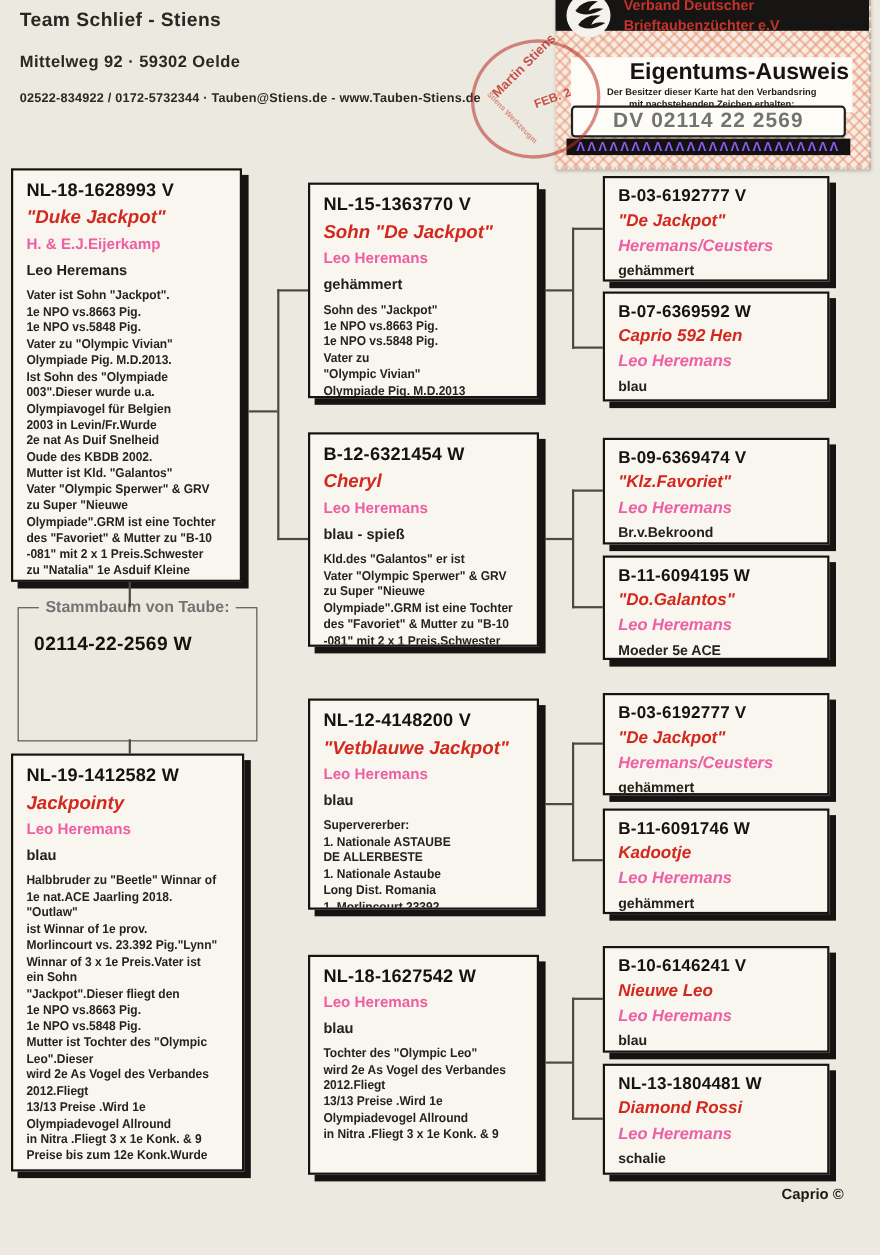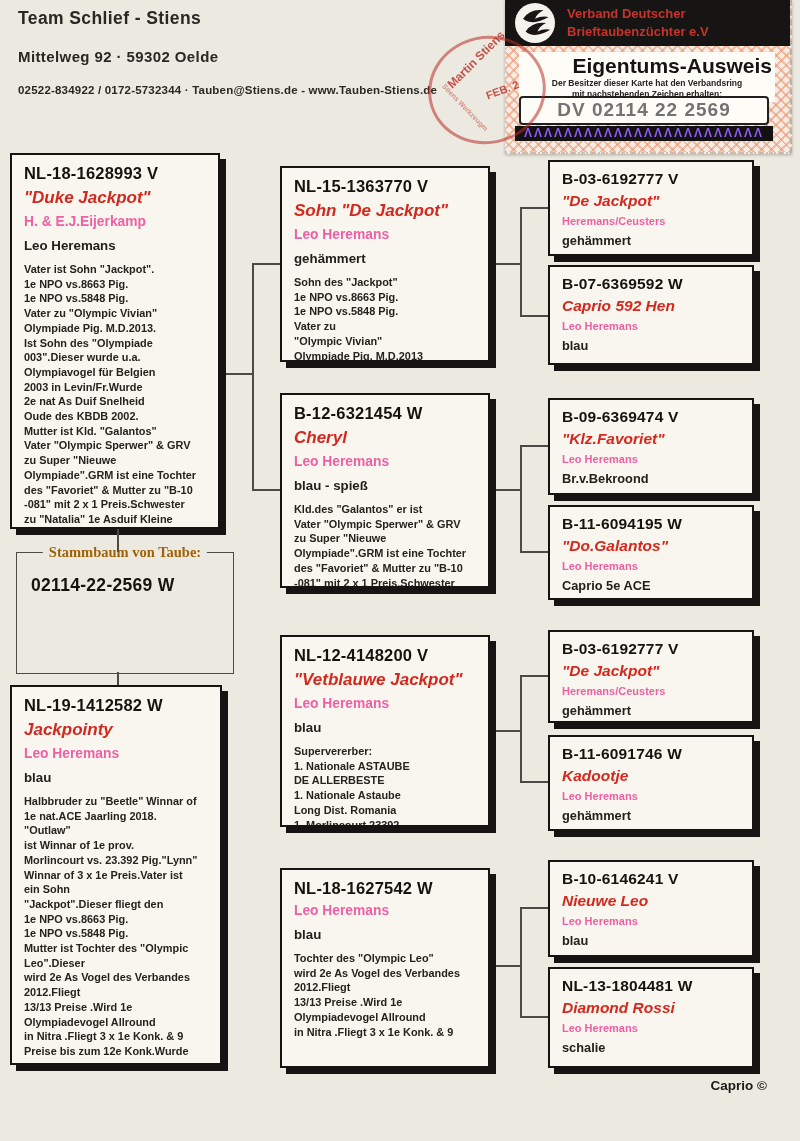--- a/index.html
+++ b/index.html
@@ -9,21 +9,21 @@
   
   .team{left:18px;top:8px;font-size:17.5px;font-weight:700;letter-spacing:.4px;color:#2b2724;}
   .addr{left:18px;top:48px;font-size:15px;font-weight:700;letter-spacing:.4px;color:#2b2724;}
   .contact{left:18px;top:84px;font-size:11.5px;font-weight:700;letter-spacing:.2px;color:#2b2724;}
   
   .card{left:505px;top:0px;width:285px;height:152px;background:#f7ebe2;
         background-image:
           repeating-linear-gradient(45deg, rgba(232,148,116,.55) 0 2px, transparent 2px 7px),
           repeating-linear-gradient(-45deg, rgba(232,148,116,.55) 0 2px, transparent 2px 7px);
         border-right:2px dashed #b9b3a6;border-bottom:2px dotted #c8c2b4;box-shadow:0 1px 3px rgba(0,0,0,.25);}
-  .card-header{position:absolute;left:0;top:0;width:100%;height:46px;background:#171513;display:flex;align-items:center;}
+  .card-header{position:absolute;left:0;top:0;width:100%;height:28px;background:#171513;display:flex;align-items:center;}
   .logo-circle{width:40px;height:40px;border-radius:50%;background:#f4f2ec;margin-left:10px;flex:0 0 auto;
                display:flex;align-items:center;justify-content:center;overflow:hidden;}
   .org{margin-left:12px;color:#c5332b;font-weight:700;font-size:13px;line-height:1.35;}
   .card-panel{position:absolute;left:14px;top:52px;width:250px;background:#fdfcf7;text-align:center;padding:2px 3px 3px;}
   .card-title{font-size:21px;font-weight:700;color:#161412;text-align:right;}
   .card-sub{font-size:8.5px;font-weight:700;line-height:1.25;color:#242220;}
   .card-ringbox{position:absolute;left:14px;top:96px;width:250px;background:#fdfcf7;border:2px solid #20201e;
                 border-radius:4px;text-align:center;font-size:19px;font-weight:700;letter-spacing:1px;
                 padding:1px 0 2px;color:#737373;box-sizing:border-box;}
   .card-band{position:absolute;left:10px;top:126px;width:258px;height:15px;background:#141210;color:#8b5cf6;
@@ -40,26 +40,26 @@
        padding:9px 5px 6px 12px;box-sizing:border-box;overflow:hidden;}
   .ring{font-size:16.5px;font-weight:700;letter-spacing:.2px;color:#16130f;margin-bottom:5px;}
   .bname{font-size:17px;font-weight:700;font-style:italic;color:#d3281e;margin-bottom:6px;}
   .pink{font-size:13.8px;font-weight:700;color:#ee5fa3;margin-bottom:9px;}
   .plain{font-size:13.3px;font-weight:700;color:#24211d;margin-bottom:9px;}
   .desc{font-size:11.6px;font-weight:700;line-height:14.7px;color:#26221e;white-space:pre-line;
         transform:scaleX(.94);transform-origin:left top;width:106%;}
   .box.sm{padding:8px 5px 4px 12px;}
   .box.sm .ring{font-size:15.5px;margin-bottom:4px;}
   .box.sm .bname{font-size:15.5px;margin-bottom:5px;}
-  .box.sm .pink{font-size:11px;margin-bottom:6px;}
+  .box.sm .pink{font-size:15px;margin-bottom:6px;font-style:italic;}
   .box.sm .plain{font-size:12.8px;margin-bottom:0;}
   
   .subject-box{position:absolute;left:16px;top:552px;width:216px;height:120px;border:1.5px solid #4e4a44;}
   .subject-label{position:absolute;left:50%;top:0;transform:translate(-50%,-55%);background:#ece9e0;
-                 padding:0 6px;font-size:14.5px;font-weight:700;white-space:nowrap;color:#a16207;font-family:Liberation Serif, serif;}
+                 padding:0 6px;font-size:14.5px;font-weight:700;white-space:nowrap;color:#737373;}
   .subject-ring{position:absolute;left:14px;top:22px;font-size:17.5px;font-weight:700;letter-spacing:.3px;color:#16130f;}
   
   .line{position:absolute;background:#4d4a45;}
   
   .credit{right:33px;top:1078px;font-size:13.5px;font-weight:700;color:#1c1916;}
 </style>
 </head>
 <body>
 
 <div class="page">
@@ -214,21 +214,21 @@
   <div class="box sm" style="left:548px;top:398px;width:206px;height:97px;">
     <div class="ring">B-09-6369474 V</div>
     <div class="bname">"Klz.Favoriet"</div>
     <div class="pink">Leo Heremans</div>
     <div class="plain">Br.v.Bekroond</div>
   </div>
   <div class="box sm" style="left:548px;top:505px;width:206px;height:95px;">
     <div class="ring">B-11-6094195 W</div>
     <div class="bname">"Do.Galantos"</div>
     <div class="pink">Leo Heremans</div>
-    <div class="plain">Caprio 5e ACE</div>
+    <div class="plain">Moeder 5e ACE</div>
   </div>
   <div class="box sm" style="left:548px;top:630px;width:206px;height:93px;">
     <div class="ring">B-03-6192777 V</div>
     <div class="bname">"De Jackpot"</div>
     <div class="pink">Heremans/Ceusters</div>
     <div class="plain">gehämmert</div>
   </div>
   <div class="box sm" style="left:548px;top:735px;width:206px;height:96px;">
     <div class="ring">B-11-6091746 W</div>
     <div class="bname">Kadootje</div>

